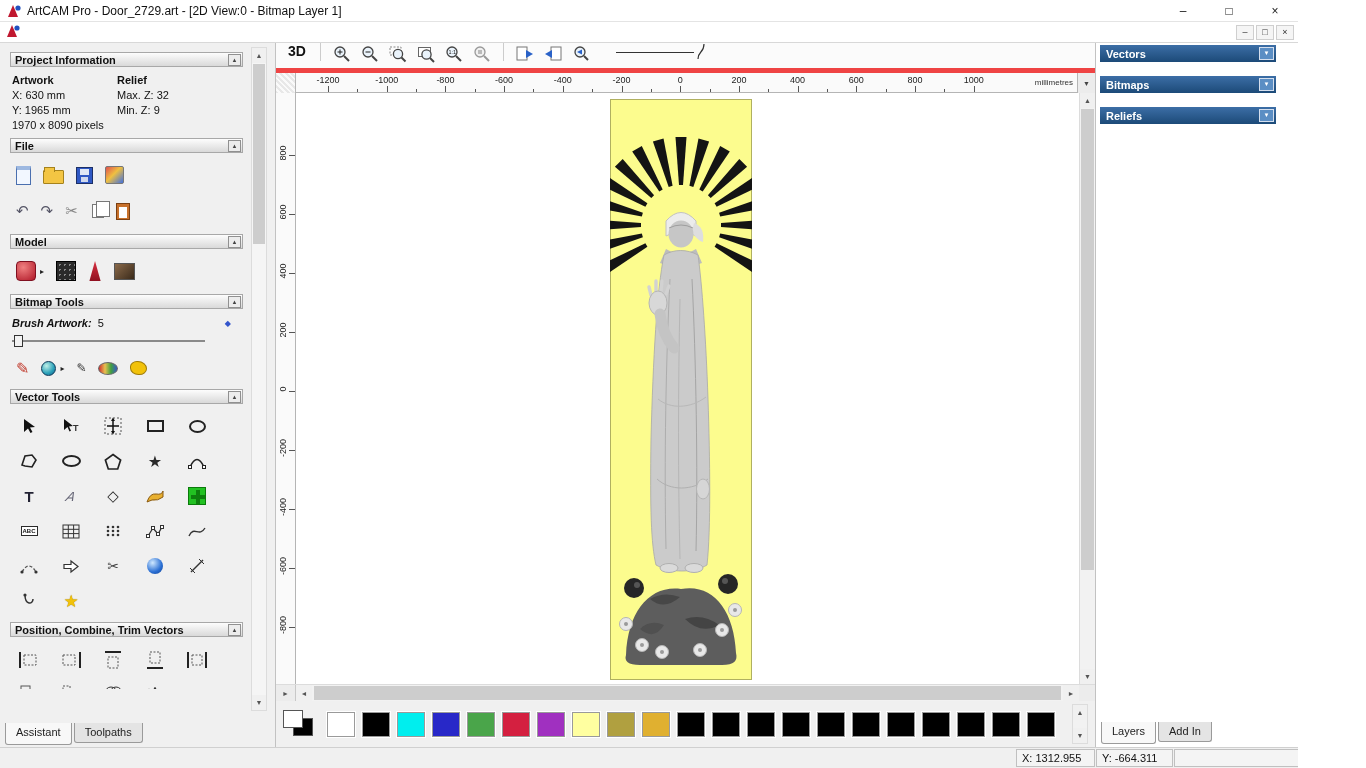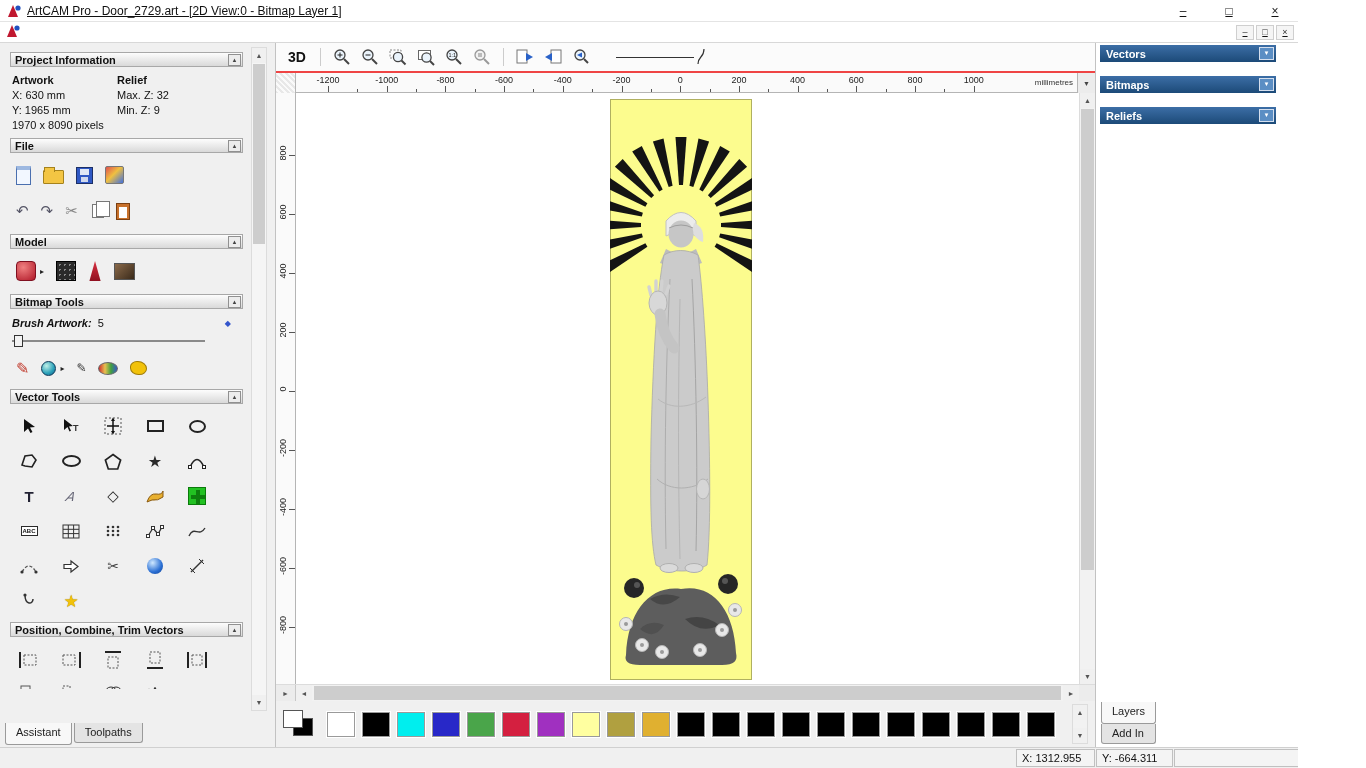--- a/index.html
+++ b/index.html
@@ -1,17 +1,17 @@
 <!DOCTYPE html>
 <html><head>
 <meta charset="utf-8">
 <style>
   * { margin:0; padding:0; box-sizing:border-box; }
   html,body { width:1366px; height:768px; overflow:hidden; font-family:"Liberation Sans", sans-serif; font-size:11px; color:#111; background:#fff; }
-  .window { position:relative; width:1298px; height:768px; background:#0c4a6e;text-decoration:underline; }
+  .window { position:relative; width:1298px; height:768px; background:#0c4a6e; }
 
   
   .titlebar { height:22px; display:flex; align-items:center; background:#fff; border-bottom:1px solid #e4e4e4; }
   .app-logo { width:16px; height:16px; margin:0 5px 0 6px; display:flex; align-items:center; justify-content:center; }
   .title-text { font-size:12px; }
   .win-controls { margin-left:auto; display:flex; height:22px; }
   .win-btn { width:46px; height:22px; display:flex; align-items:center; justify-content:center; font-size:12px; color:#222; cursor:default; }
 
   
   .menubar { height:21px; display:flex; align-items:center; background:#fff; border-bottom:1px solid #d8d8d8; }
@@ -89,21 +89,21 @@
   .scroll-btn { height:15px; display:flex; align-items:center; justify-content:center; font-size:7px; color:#555; background:#f0f0f0; }
   .left-scroll .scroll-btn.bottom { position:absolute; bottom:0; left:0; right:0; }
   .left-thumb { position:absolute; top:16px; left:1px; right:1px; height:180px; background:#cdcdcd; }
 
   .panel-tabs { position:absolute; left:5px; bottom:2px; display:flex; }
   .tab { height:20px; padding:3px 10px 0 10px; background:#e4e4e4; border:1px solid #9a9a9a; border-top:none; border-radius:0 0 3px 3px; margin-right:2px; color:#222; }
   .tab.active { background:#f8f8f8; height:22px; }
 
   
   .center { width:819px; display:flex; flex-direction:column; background:#f0f0f0; }
-  .canvas-toolbar { height:30px; background:#fbfbfb; border-bottom:2px solid #ef4444; display:flex; align-items:center; padding-left:8px; gap:6px; }
+  .canvas-toolbar { height:30px; background:#fbfbfb; border-bottom:5px solid #ef4444; display:flex; align-items:flex-start; padding-left:8px; gap:6px; }
   .tb-3d { font-weight:bold; font-size:14px; padding:0 4px; }
   .tbsep { width:1px; height:18px; background:#ccc; margin:0 4px; }
   .tb-btn { width:22px; height:22px; display:flex; align-items:center; justify-content:center; }
   .line-preview { display:flex; align-items:center; margin-left:18px; }
   .line-preview .hline { display:block; width:78px; height:1px; background:#333; }
 
   .ruler-row { height:20px; display:flex; background:#fafafa; border-bottom:1px solid #b5b5b5; }
   .ruler-corner { width:20px; height:20px; border-right:1px solid #b5b5b5; background:repeating-linear-gradient(45deg,#e8e8e8 0 2px,#fafafa 2px 4px); }
   .ruler-h { position:relative; flex:1; overflow:hidden; }
   .hr-label { position:absolute; top:2px; width:40px; text-align:center; font-size:9px; color:#222; }
@@ -138,21 +138,21 @@
   .bg-chip { position:absolute; left:10px; top:8px; width:20px; height:18px; border:1px solid #555; background:#000; }
   .palette-swatches { display:flex; gap:7px; }
   .swatch { width:28px; height:25px; border:1px solid #9a9a9a; outline:1px solid #fff; }
   .pal-scroll { position:absolute; right:7px; top:3px; width:16px; height:40px; background:#f2f2f2; border:1px solid #dcdcdc; display:flex; flex-direction:column; justify-content:space-between; }
 
   
   .right-panel { flex:1; position:relative; background:#ffffff; border-left:1px solid #c2c2c2; overflow:hidden; }
   .rp-header { height:17px; margin:0 22px 14px 4px; background:linear-gradient(180deg,#3c6ea6,#1c4a78); display:flex; align-items:center; color:#fff; font-weight:bold; padding-left:6px; }
   .rp-header:first-child { margin-top:2px; }
   .rp-dd { margin-left:auto; width:15px; height:13px; margin-right:2px; background:#5b8ec4; border:1px solid #d5dfee; color:#fff; font-size:6px; line-height:11px; text-align:center; }
-  .rp-tabs { position:absolute; left:5px; bottom:3px; display:flex;flex-direction:column; }
+  .rp-tabs { position:absolute; left:5px; bottom:3px; display:flex; }
 
   
   .statusbar { position:absolute; left:0; right:0; bottom:0; height:21px; background:#f0f0f0; border-top:1px solid #d0d0d0; display:flex; align-items:center; }
   .sb-spacer { flex:1; }
   .sb-cell { height:18px; border:1px solid #c0c0c0; background:#f4f4f4; padding:2px 5px 0 5px; margin-right:1px; }
   .sb-x { width:79px; }
   .sb-y { width:77px; }
   .sb-end { width:124px; margin-right:0; border-right:none; }
   svg { display:block; }
 </style>

